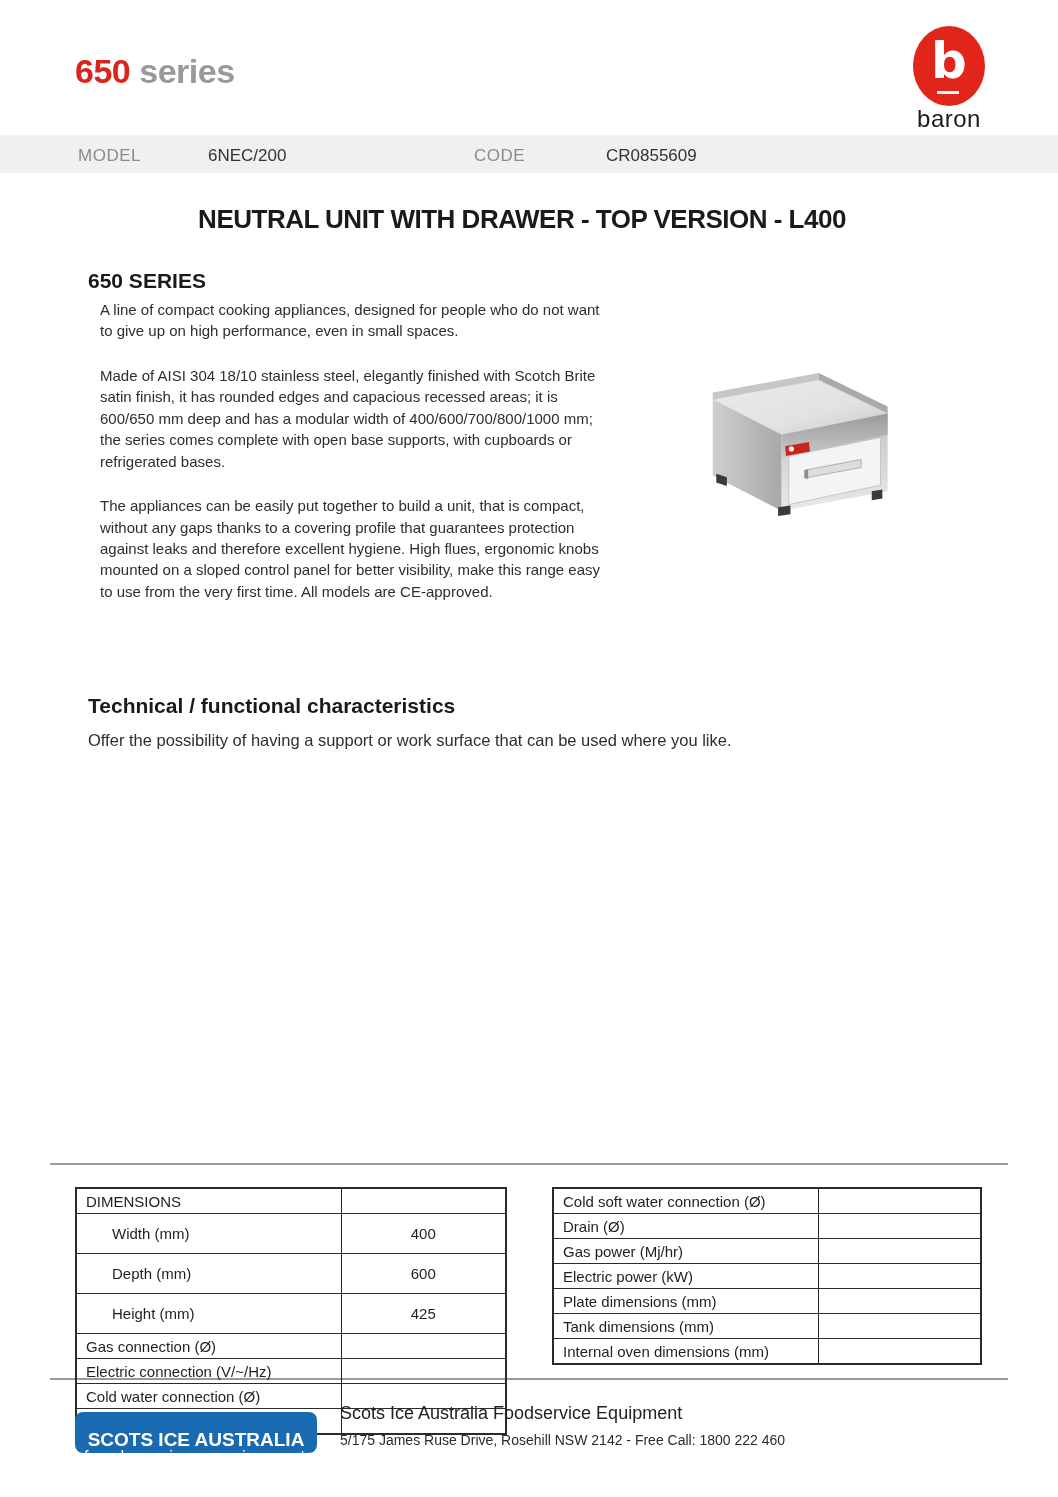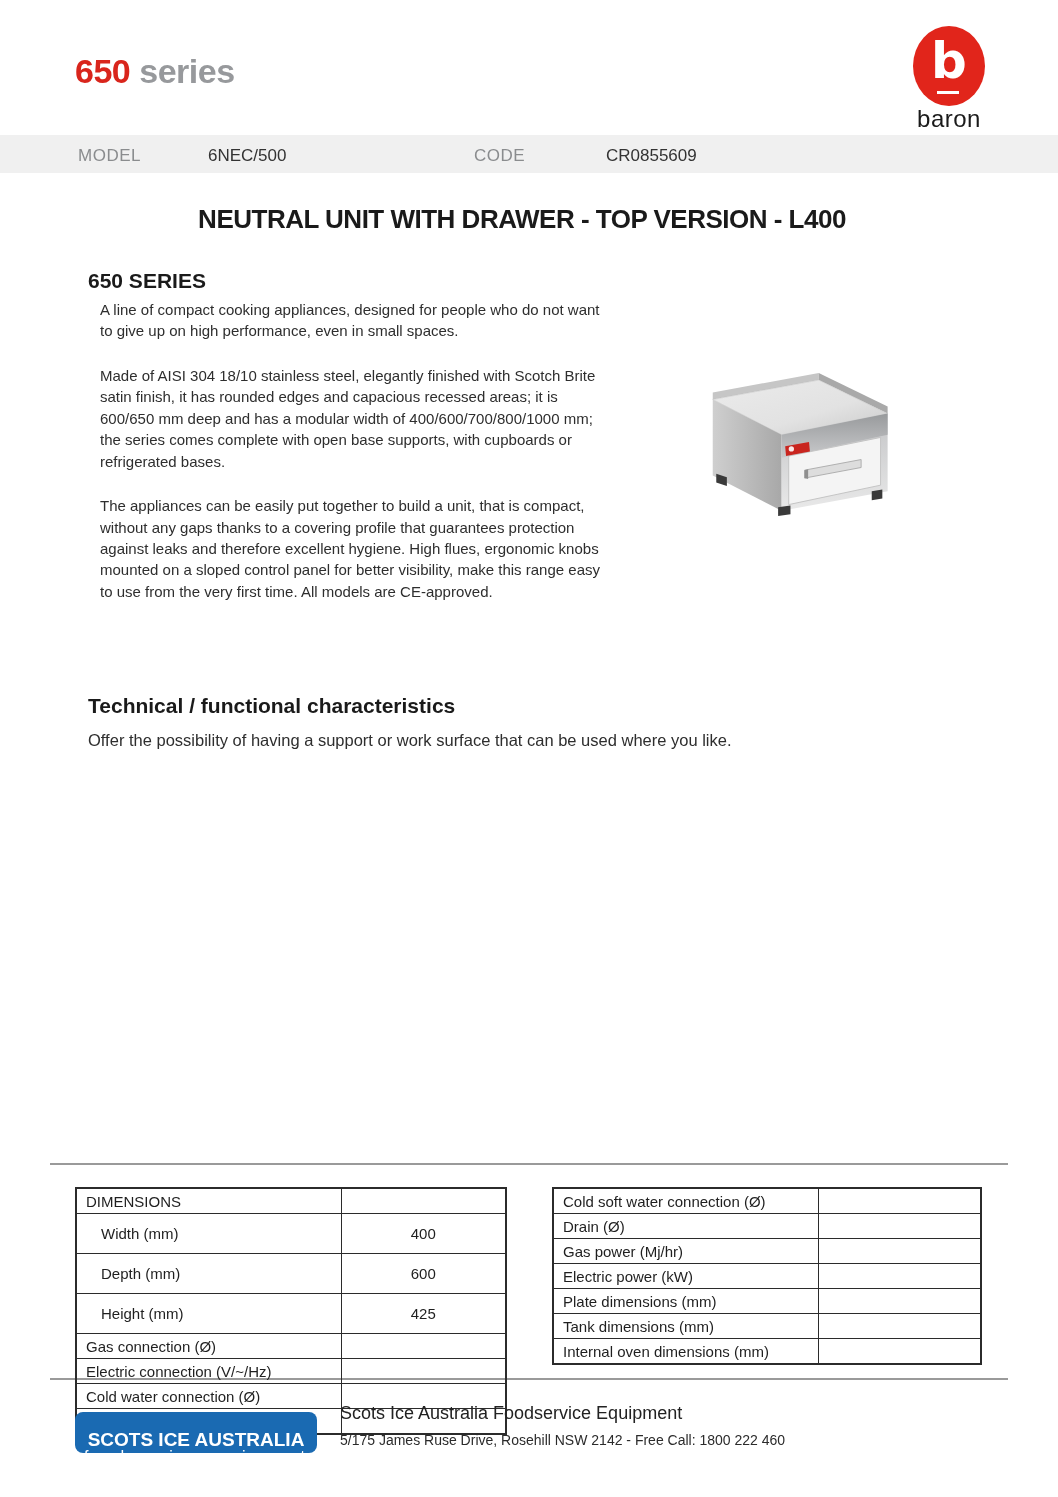--- a/index.html
+++ b/index.html
@@ -73,21 +73,21 @@
   table.spec-right { left:552px; width:430px; }
   table.spec { border:2px solid #2b2b2b; }
   table.spec td {
     border:1px solid #2b2b2b;
     height:21px; font-size:15px; color:#1f1f1f;
     padding:0 0 0 9px; vertical-align:middle; line-height:1;
   }
   table.spec-left td.lbl { width:265px; }
   table.spec-right td.lbl { width:265px; }
   table.spec td.val { text-align:center; padding:12px; }
-  table.spec td.indent { padding-left:24px;margin-top:24px; }
+  table.spec td.indent { padding-left:35px;margin-top:24px; }
 
   
   .footer-logo {
     position:absolute; left:75px; top:1412px; width:242px; height:41px;
     background:#1a6ab2; border-radius:8px; text-align:center; color:#ffffff;
     padding-top:18px;
   }
   .footer-logo .l1 { font-size:19px; font-weight:bold; letter-spacing:0px; line-height:20px; }
   .footer-logo .l2 { font-size:16px; letter-spacing:3px; line-height:13px; }
   .footer-text { position:absolute; left:340px; top:1403px; color:#222222; }
@@ -106,21 +106,21 @@
   <div class="baron-logo">
     <div class="baron-circle">
       <div class="baron-b">b</div>
       <div class="baron-underline"></div>
     </div>
     <div class="baron-word">baron</div>
   </div>
 
   <div class="model-bar">
     <span class="mb-label mb-model-label">MODEL</span>
-    <span class="mb-value mb-model-value">6NEC/500</span>
+    <span class="mb-value mb-model-value">6NEC/200</span>
     <span class="mb-label mb-code-label">CODE</span>
     <span class="mb-value mb-code-value">CR0855609</span>
   </div>
 
   <div class="doc-title">NEUTRAL UNIT WITH DRAWER - TOP VERSION - L400</div>
 
   <div class="series-heading">650 SERIES</div>
   <div class="series-body">
     <p>A line of compact cooking appliances, designed for people who do not want to give up on high performance, even in small spaces.</p>
     <p>Made of AISI 304 18/10 stainless steel, elegantly finished with Scotch Brite satin finish, it has rounded edges and capacious recessed areas; it is 600/650 mm deep and has a modular width of 400/600/700/800/1000 mm; the series comes complete with open base supports, with cupboards or refrigerated bases.</p>

